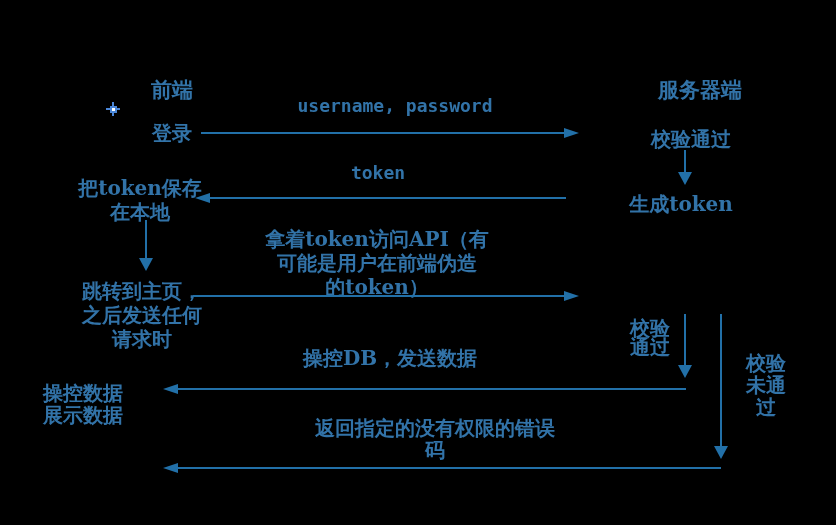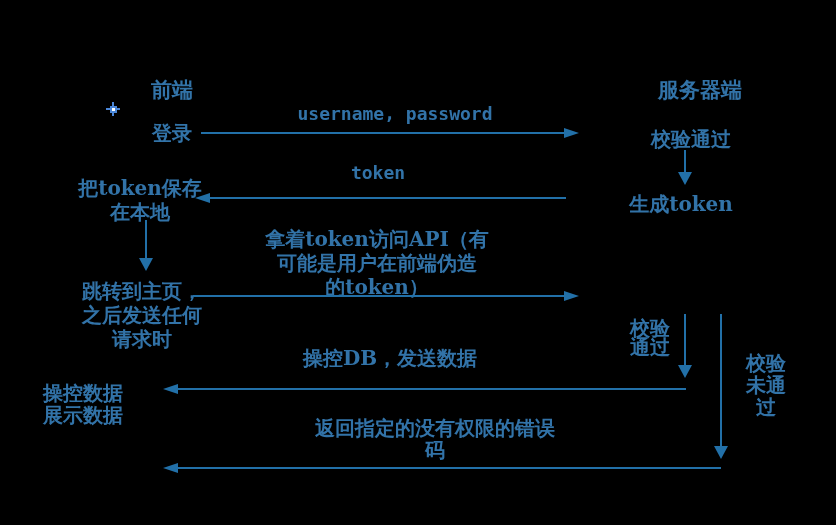--- a/index.html
+++ b/index.html
@@ -78,21 +78,21 @@
 展示数据</div>
 
   <div class="lbl" style="left:641px; top:128px; width:100px;">校验通过</div>
   <div class="lbl" style="left:621px; top:193px; width:120px;">生成token</div>
   <div class="lbl lh19" style="left:610px; top:319px; width:80px;">校验
 通过</div>
   <div class="lbl lh22" style="left:726px; top:352px; width:80px;">校验
 未通
 过</div>
 
-  <div class="lbl mono" style="left:285px; top:104px; width:220px;text-align:center;">username, password</div>
+  <div class="lbl mono" style="left:285px; top:96px; width:220px;text-align:center;">username, password</div>
   <div class="lbl mono" style="left:328px; top:163px; width:100px;">token</div>
   <div class="lbl lh24" style="left:237px; top:227px; width:280px;">拿着token访问API（有
 可能是用户在前端伪造
 的token）</div>
   <div class="lbl" style="left:260px; top:347px; width:260px;">操控DB，发送数据</div>
   <div class="lbl lh22" style="left:285px; top:417px; width:300px;">返回指定的没有权限的错误
 码</div>
 
   <div>
     <div class="hline" style="left:201px; top:132px; width:363px;"></div>

